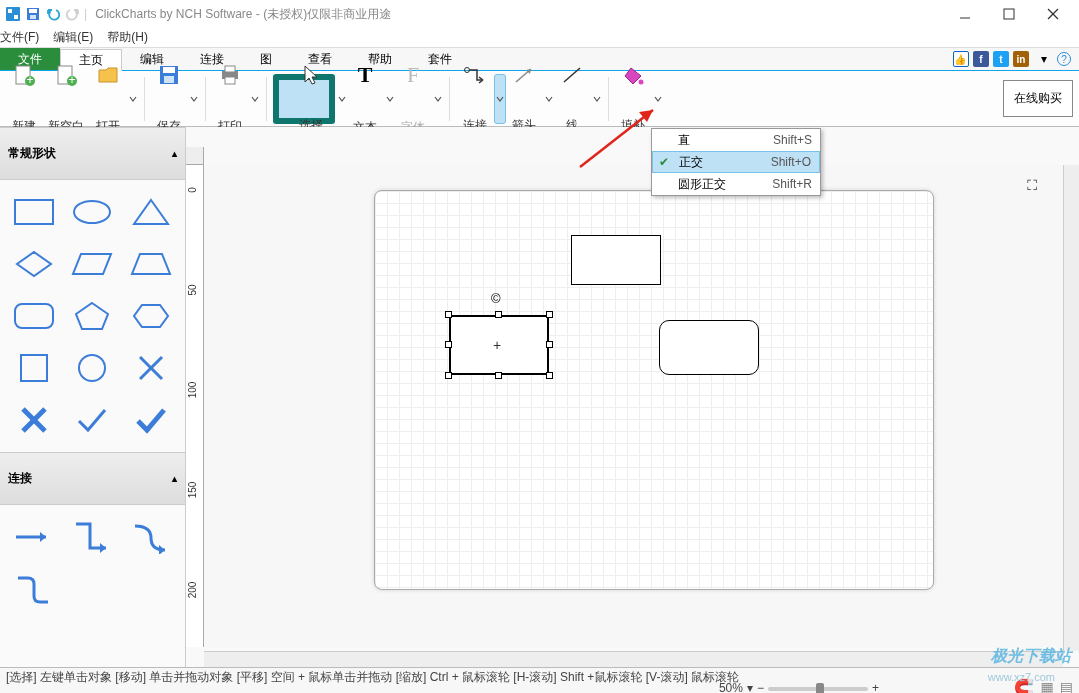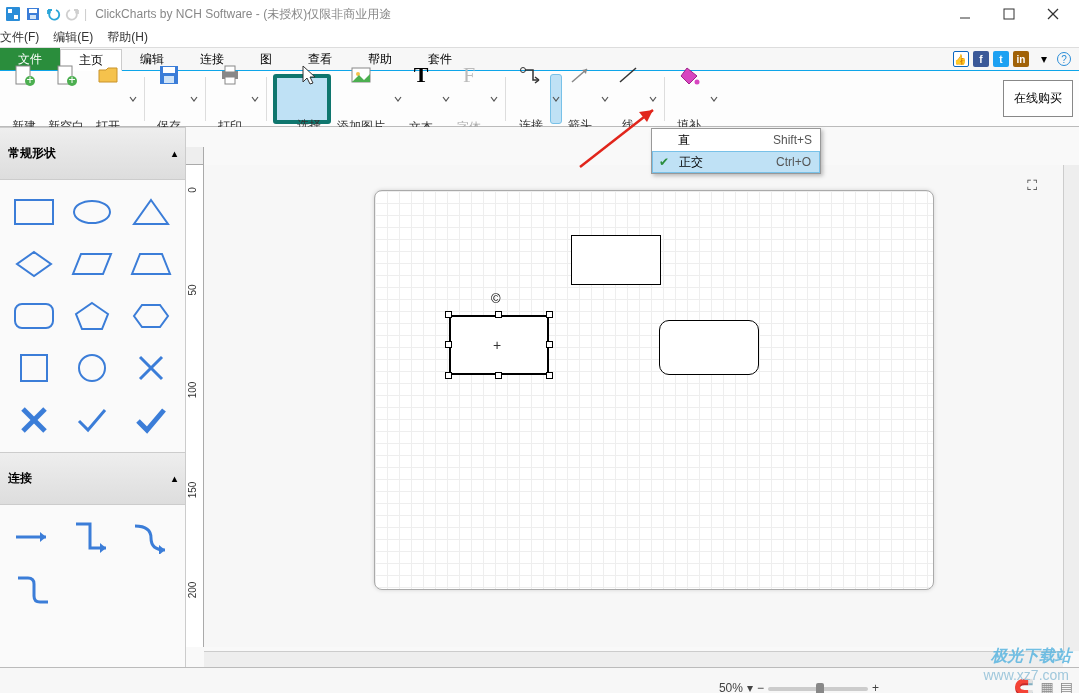--- a/index.html
+++ b/index.html
@@ -27,21 +27,21 @@
 .social-icon { width:16px; height:16px; background:#3b5998; border-radius:2px; display:inline-flex; align-items:center; justify-content:center; color:#fff; font-weight:bold; font-size:10px; }
 .social-icon.tw { background:#1da1f2; }
 .social-icon.li { background:#a16207; }
 .social-icon.tu { background:#fff; border:1px solid #0a66c2; color:#0a66c2; }
 
 
 .ribbon { height: 56px; background: #fdfdfd; border-bottom: 1px solid #bbb; display: flex; align-items: center; padding: 0 6px; position: relative; }
 .ribbon-group { display: flex; align-items: center; height: 100%; }
 .ribbon-sep { width: 1px; height: 44px; background: #ddd; margin: 0 6px; }
 .rbn-btn { display: flex; flex-direction: column; align-items: center; justify-content: center; padding: 2px 6px; height: 50px; border-radius: 3px; cursor: default; position: relative; }
-.rbn-btn.active { background: #bfe1f5; border:4px solid #0f766e;padding-left:20px; }
+.rbn-btn.active { background: #bfe1f5; border:6px solid #0f766e;padding-left:20px; }
 .rbn-btn .ic { height: 26px; display:flex; align-items:center; justify-content:center; }
 .rbn-btn .lbl { font-size: 12px; color: #333; margin-top: 31px; }
 .rbn-btn.disabled .lbl { color:#aaa; }
 .rbn-dd { width: 12px; display: flex; align-items: center; justify-content: center; cursor: default; height: 50px; border-left:1px solid transparent; border-radius:3px; }
 .rbn-dd.active{ background: #bfe1f5; border:1px solid #78c1e8; }
 .rbn-dd svg { stroke:#555; }
 .buy-btn { margin-left: auto; border:1px solid #888; padding: 9px 10px; font-size: 12px; background:#fff; }
 
 
 .body { display: flex; height: 540px; position: relative; }
@@ -91,21 +91,21 @@
 
 .red-arrow{ position:absolute; z-index:999; pointer-events:none;}
 
 
 .statusbar1{ height:34px; border-top:1px solid #bbb; background:#f7f7f7; font-size:11px; color:#444; padding:2px 6px; line-height:1.3; position:relative;}
 .zoom{ position:absolute; right:200px; bottom:4px; display:flex; align-items:center; gap:4px;}
 .zoom-track{ width:100px; height:4px; background:#ccc; position:relative; border-radius:2px;}
 .zoom-thumb{ width:8px; height:12px; background:#888; position:absolute; left:48px; top:-4px; border-radius:2px;}
 .status-icons{ position:absolute; right:6px; bottom:2px; display:flex; gap:6px;}
 .watermark{ position:absolute; right:8px; bottom:26px; font-size:16px; color:#5ab5e0; font-style:italic; opacity:.85; font-weight:bold;}
-.watermark2{ position:absolute; right:10px; bottom:10px; font-size:14px; color:#a0c8dc; }
+.watermark2{ position:absolute; right:24px; bottom:10px; font-size:11px; color:#a0c8dc; }
 
 
 .hscroll{ position:absolute; left:18px; right:16px; bottom:0; height:16px; background:#eee; border-top:1px solid #ccc;}
 .vscroll{ position:absolute; right:0; top:38px; bottom:16px; width:16px; background:#eee; border-left:1px solid #ccc;}
 </style>
 </head>
 <body>
 
 <div class="titlebar">
   <div class="titlebar-left">
@@ -256,30 +256,20 @@
   <div class="ribbon-sep"></div>
   <div class="ribbon-group">
     <div class="rbn-btn active">
       <span class="ic">
           <svg width="20" height="22">
             <path d="M4 2 L4 18 L8 14 L11 20 L14 19 L11 13 L16 13 Z" fill="#fff" stroke="#333"></path>
           </svg>
         </span>
       <span class="lbl">选择</span>
     </div>
-    <div class="rbn-btn">
-      <span class="ic">
-          <svg width="24" height="24">
-            <rect x="3" y="5" width="18" height="14" fill="#fff" stroke="#888"></rect>
-            <circle cx="9" cy="11" r="2" fill="#f5c24c"></circle>
-            <path d="M3 19 L10 12 L15 17 L21 11 L21 19 Z" fill="#4caf50"></path>
-          </svg>
-        </span>
-      <span class="lbl">添加图片</span>
-    </div>
     <div class="rbn-dd">
         <svg width="8" height="8">
           <path d="M1 2 L4 6 L7 2" fill="none" stroke-width="1.2"></path>
         </svg>
       </div>
     <div class="rbn-btn">
       <span class="ic">
           <span style="font-family:serif;font-size:22px;font-weight:bold;">T</span>
         </span>
       <span class="lbl">文本</span>
@@ -522,30 +512,35 @@
 </div>
 
 <div class="dd-menu">
   <div class="dd-row">
       <span>直</span>
       <span class="sc">Shift+S</span>
     </div>
   <div class="dd-row sel">
       <span class="chk">✔</span>
       <span>正交</span>
-      <span class="sc">Ctrl+O</span>
+      <span class="sc">Shift+O</span>
+    </div>
+  <div class="dd-row">
+      <span>圆形正交</span>
+      <span class="sc">Shift+R</span>
     </div>
 </div>
 
 <svg class="red-arrow" style="left:575px;top:102px" width="90" height="70">
   <line x1="5" y1="65" x2="78" y2="8" stroke="#e1251b" stroke-width="2.5"></line>
   <path d="M78 8 L64 10 L72 20 Z" fill="#e1251b"></path>
 </svg>
 
 <div class="statusbar1">
+  <span>[选择] 左键单击对象 [移动] 单击并拖动对象 [平移] 空间 + 鼠标单击并拖动 [缩放] Ctrl + 鼠标滚轮 [H-滚动] Shift +鼠标滚轮 [V-滚动] 鼠标滚轮</span>
   <div class="zoom">
     <span>50%</span>
       <span>▾</span>
     <span>−</span>
     <div class="zoom-track">
         <div class="zoom-thumb"></div>
       </div>
     <span>+</span>
   </div>
   <div class="status-icons">

